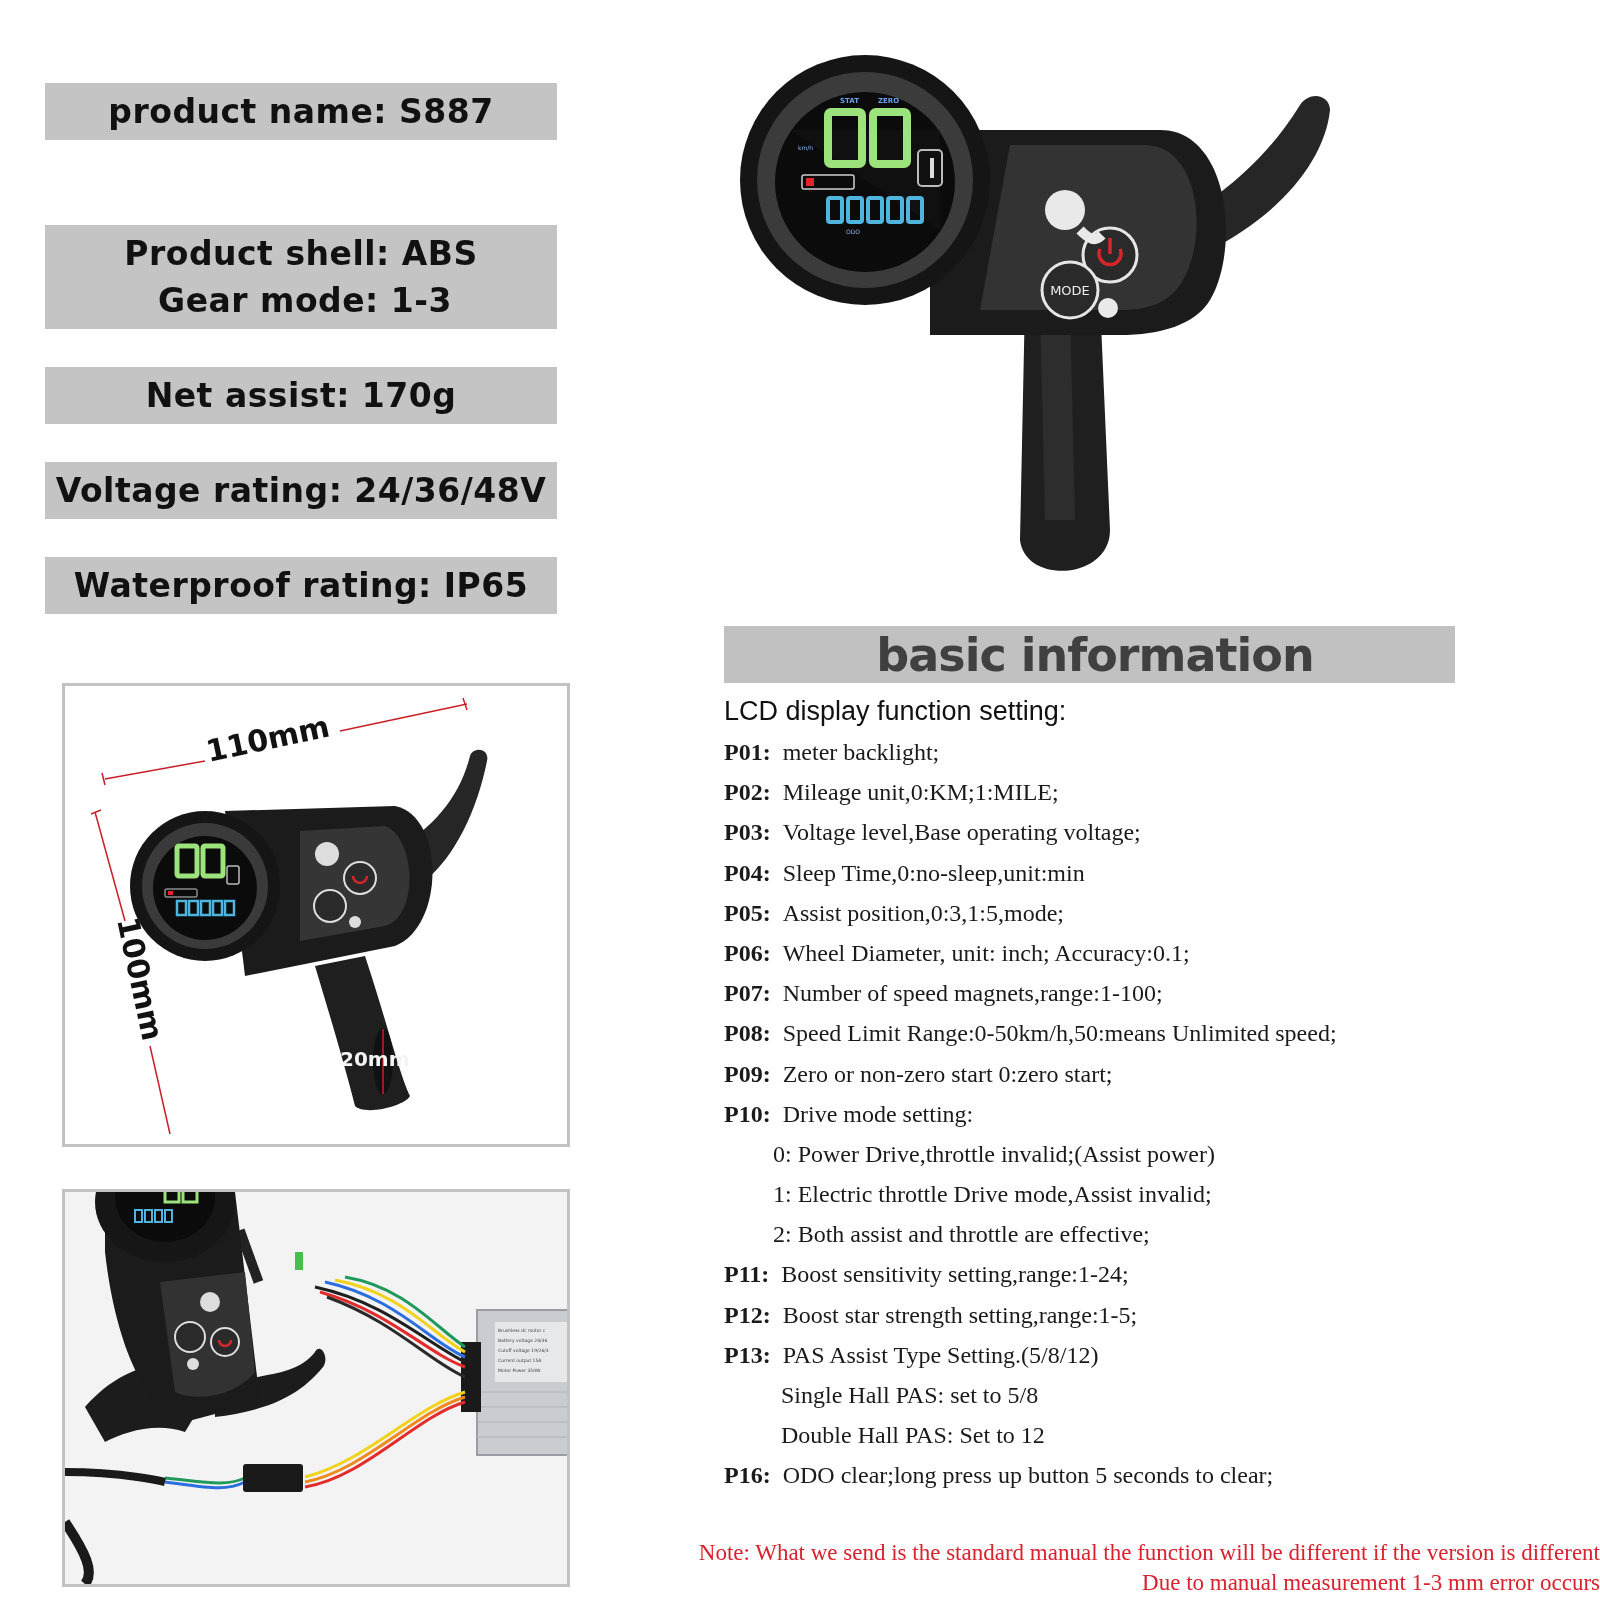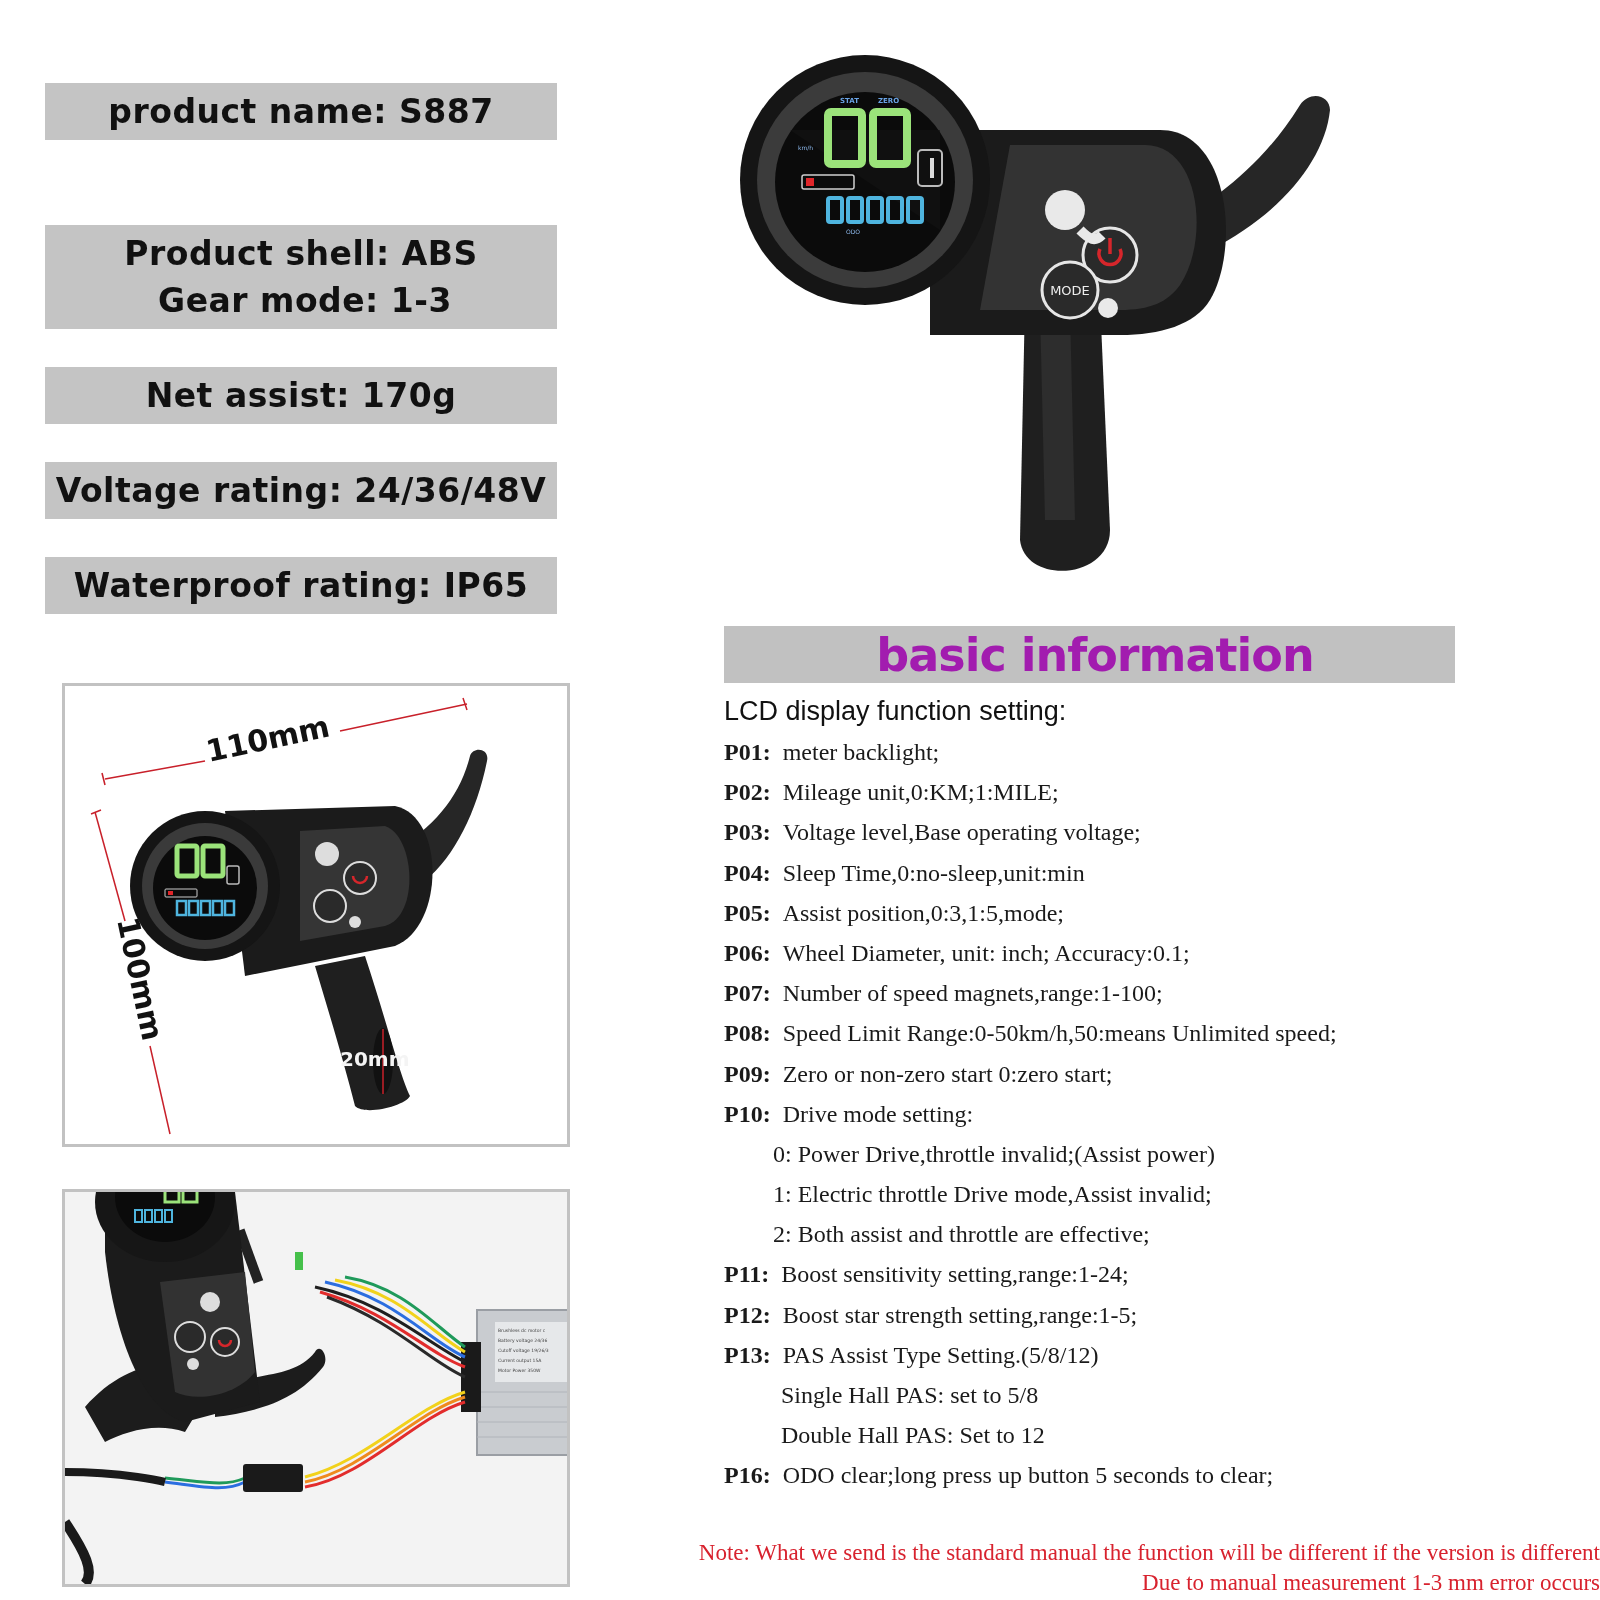--- a/index.html
+++ b/index.html
@@ -22,21 +22,21 @@
     border: 3px solid #c2c2c2; background: #fff; overflow: hidden;
   }
 
   
   .info-header {
     position: absolute; left: 724px; top: 626px; width: 731px; height: 57px;
     background: #c1c1c1; display: flex; align-items: center; justify-content: center;
   }
   .info-header span {
     font-family: "DejaVu Sans", sans-serif; font-weight: bold; font-size: 46px;
-    letter-spacing: -1px; color: #a21caf; margin-left: 11px;
+    letter-spacing: -1px; color: #404040; margin-left: 11px;
   }
 
   .info-list { position: absolute; left: 724px; top: 690px; width: 860px; }
   .info-title {
     font-family: Liberation Sans, sans-serif; font-size: 27px; color: #111;
     height: 42px; line-height: 42px; white-space: nowrap;
   }
   .info-line {
     font-family: "Liberation Serif", serif; font-size: 24px; color: #1a1a1a;
     height: 40.2px; line-height: 40.2px; white-space: nowrap;

